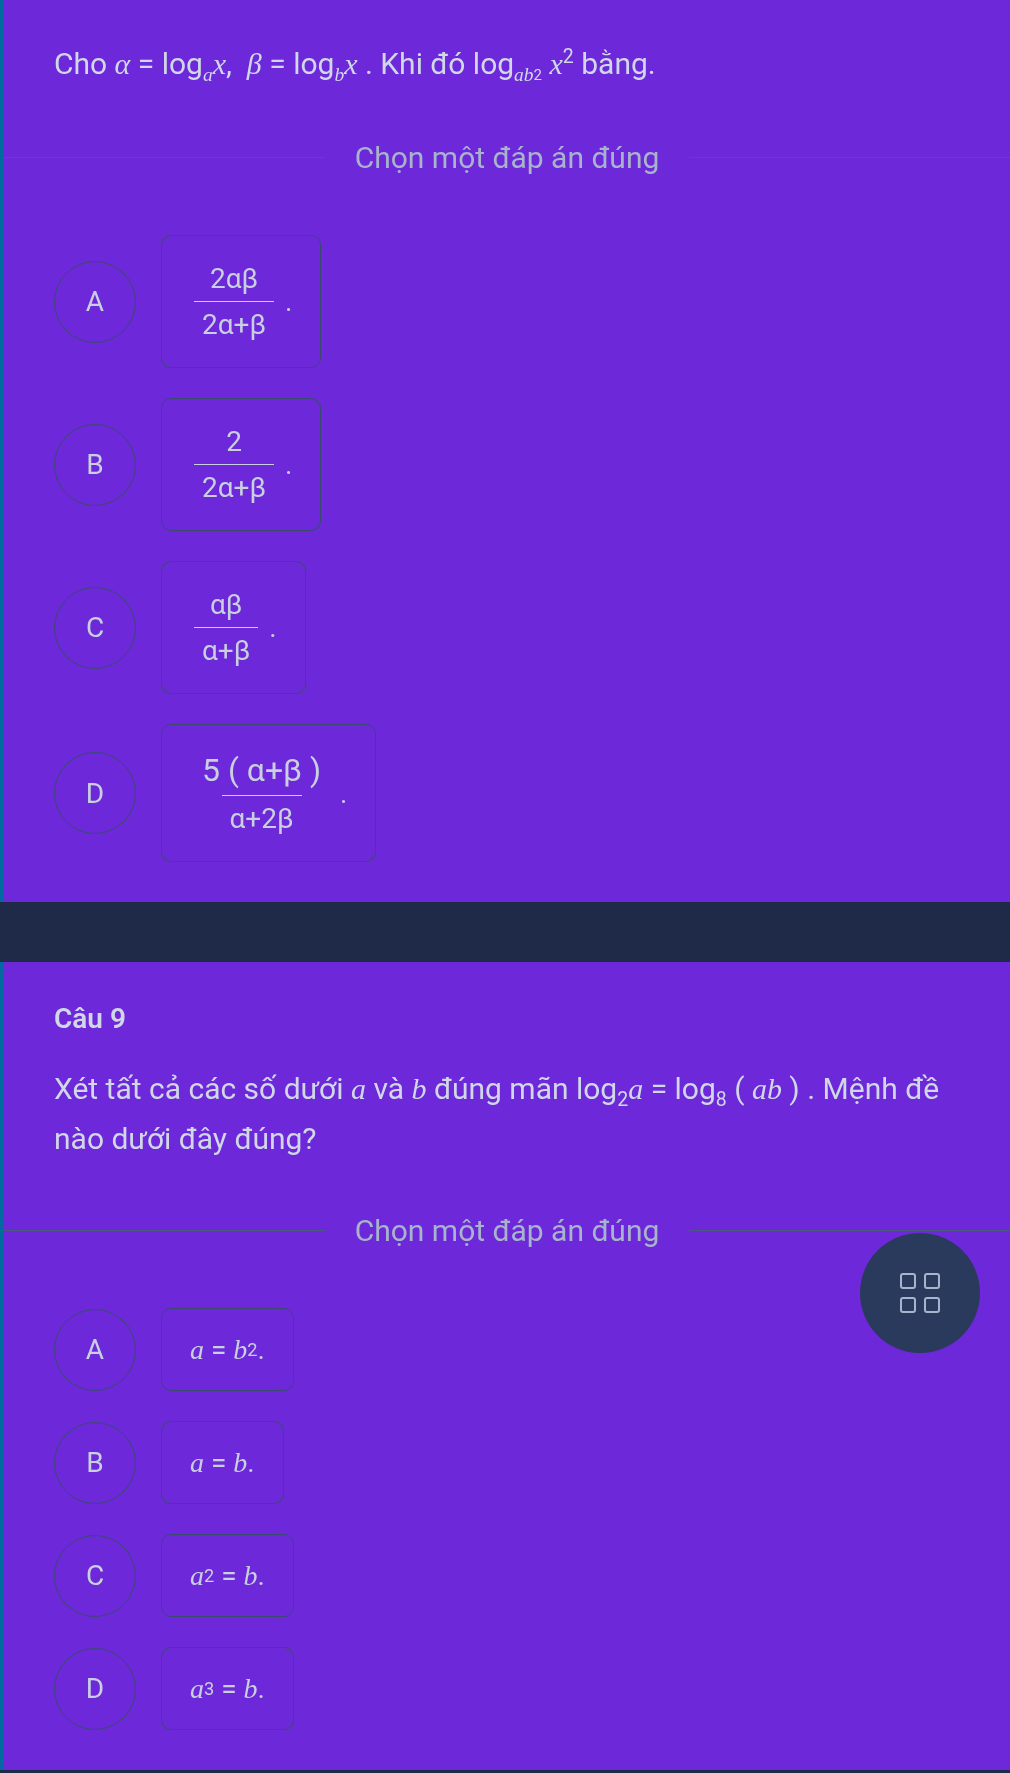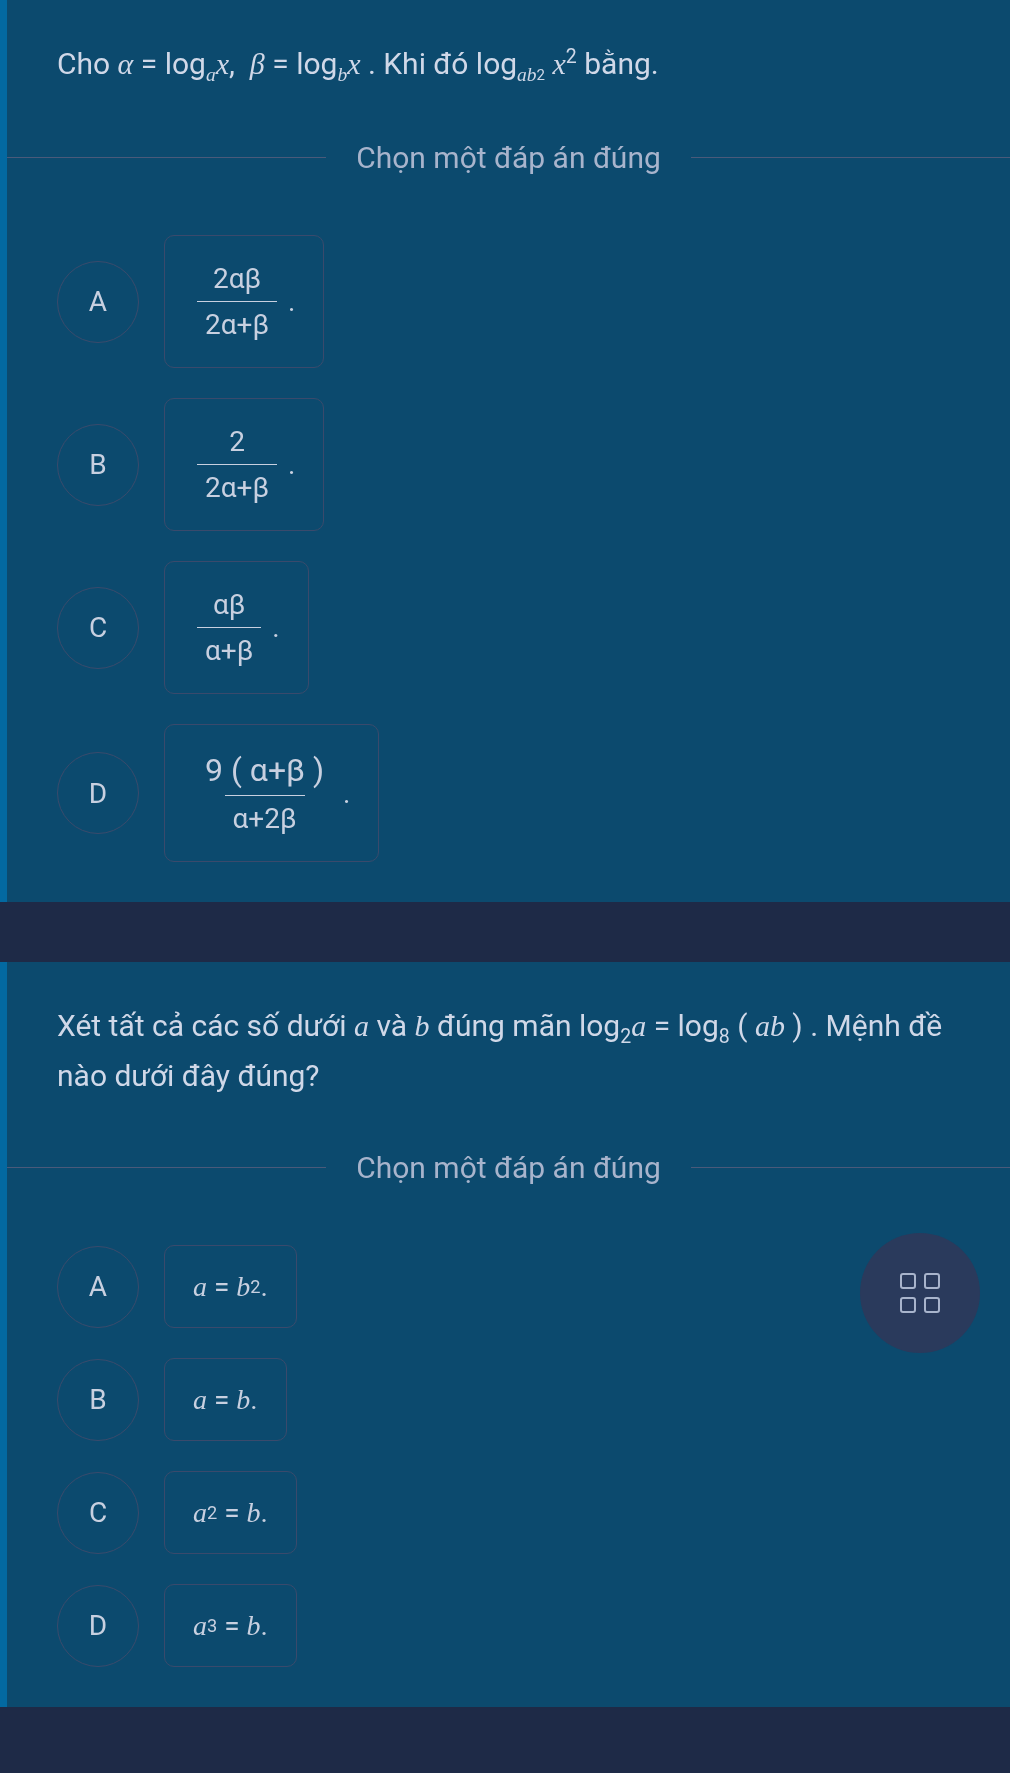--- a/index.html
+++ b/index.html
@@ -5,22 +5,22 @@
   * { margin: 0; padding: 0; box-sizing: border-box; }
   body {
     background: #1e2a47;
     color: #c8d0e0;
     font-family: -apple-system, BlinkMacSystemFont, "Segoe UI", Roboto, sans-serif;
     width: 1010px;
     min-height: 1773px;
     font-size: 28px;
   }
   .question-card {
-    background: #0c4a6e;
-    border-left: 7px solid #0369a1;
+    background: #6d28d9;
+    border-left: 4px solid #0369a1;
     padding: 40px 30px 40px 50px;
     margin-bottom: 60px;
   }
   .question-text {
     font-size: 30px;
     line-height: 1.6;
     color: #d0d8e8;
     margin-bottom: 50px;
   }
   .question-title {
@@ -158,29 +158,30 @@
         <span class="frac">
             <span class="num">αβ</span>
             <span class="den">α+β</span>
           </span>&nbsp;.
       </div>
     </div>
     <div class="option-row">
       <div class="option-letter">D</div>
       <div class="option-content">
         <span class="frac">
-            <span class="num" style="font-size:32px;">9 ( α+β )</span>
+            <span class="num" style="font-size:32px;">5 ( α+β )</span>
             <span class="den">α+2β</span>
           </span>&nbsp;.
       </div>
     </div>
   </div>
 </div>
 
 <div class="question-card">
+  <div class="question-title">Câu 9</div>
   <div class="question-text">
     <span>Xét tất cả các số dưới </span>
     <span class="math-i">a</span>
     <span> và </span>
     <span class="math-i">b</span>
     <span> đúng mãn </span>
     log<span class="sub">2</span><span class="math-i">a</span>&nbsp;=&nbsp;log<span class="sub">8</span>&nbsp;(&nbsp;<span class="math-i">ab</span>&nbsp;)
     <span>. Mệnh đề nào dưới đây đúng?</span>
   </div>
 

